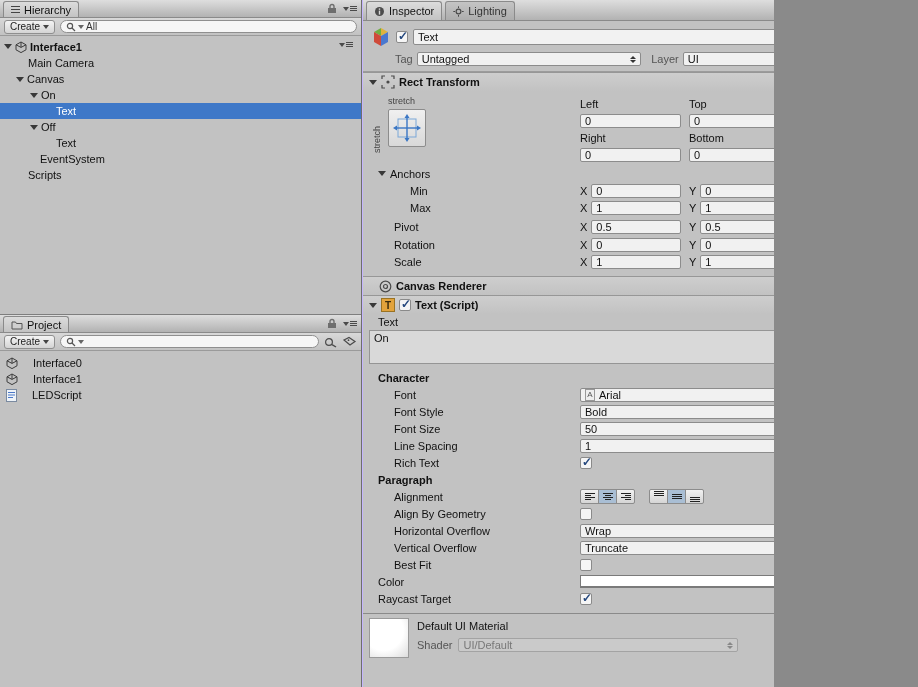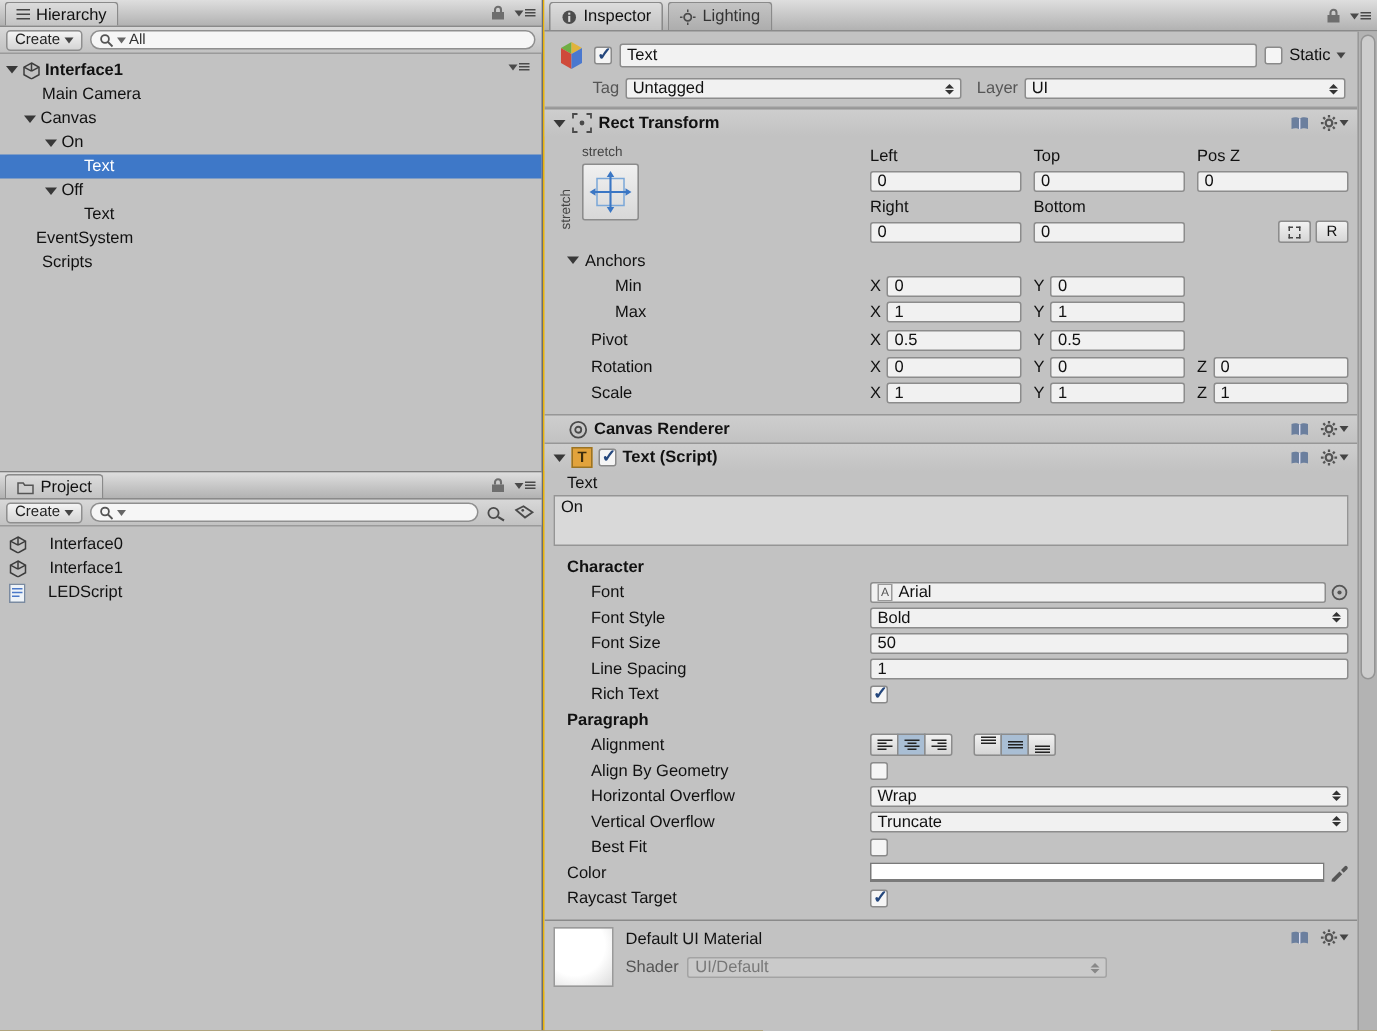--- a/index.html
+++ b/index.html
@@ -1,18 +1,18 @@
 <!DOCTYPE html>
 <html><head>
 <meta charset="utf-8">
 <style>
   * { box-sizing: border-box; margin: 0; padding: 0; }
   html,body { background:#8a8a8a; }
   body { font-family:"Liberation Sans", sans-serif; font-size:11px; color:#111; }
-  #app { position:relative; width:918px; height:687px; background:#eab308; overflow:hidden; }
+  #app { position:relative; width:774px; height:687px; background:#c4b5fd; overflow:hidden; }
 
   
   .tabbar { height:18px; background:linear-gradient(#dedede,#b2b2b2); border-bottom:1px solid #8a8a8a; display:flex; align-items:flex-end; position:relative; }
   .tab { height:16px; padding:0 7px; background:linear-gradient(#dcdcdc,#c3c3c3); border:1px solid #8a8a8a; border-bottom:none; border-radius:3px 3px 0 0; display:flex; align-items:center; gap:4px; margin-left:3px; white-space:nowrap; }
   .tab.inactive { background:linear-gradient(#c4c4c4,#adadad); height:15px; color:#333; }
   .panel-ctl { position:absolute; right:4px; top:3px; display:flex; align-items:center; gap:6px; }
   .menu-icon { display:flex; align-items:center; gap:1px; }
   .menu-icon .tri { width:0;height:0;border-left:3px solid transparent;border-right:3px solid transparent;border-top:4px solid #4a4a4a; }
   .menu-icon .bars { display:flex; flex-direction:column; gap:1px; }
   .menu-icon .bars i { display:block; width:7px; height:1px; background:#4a4a4a; }
@@ -191,21 +191,21 @@
         <div class="hrow sel" style="padding-left:56px;">
           <span>Text</span>
         </div>
         <div class="hrow" style="padding-left:30px;">
           <span class="fold"></span>
           <span>Off</span>
         </div>
         <div class="hrow" style="padding-left:56px;">
           <span>Text</span>
         </div>
-        <div class="hrow" style="padding-left:24px;">
+        <div class="hrow" style="padding-left:40px;">
           <span>EventSystem</span>
         </div>
         <div class="hrow" style="padding-left:28px;">
           <span>Scripts</span>
         </div>
       </div>
     </div>
 
     <div id="project">
       <div class="tabbar">

